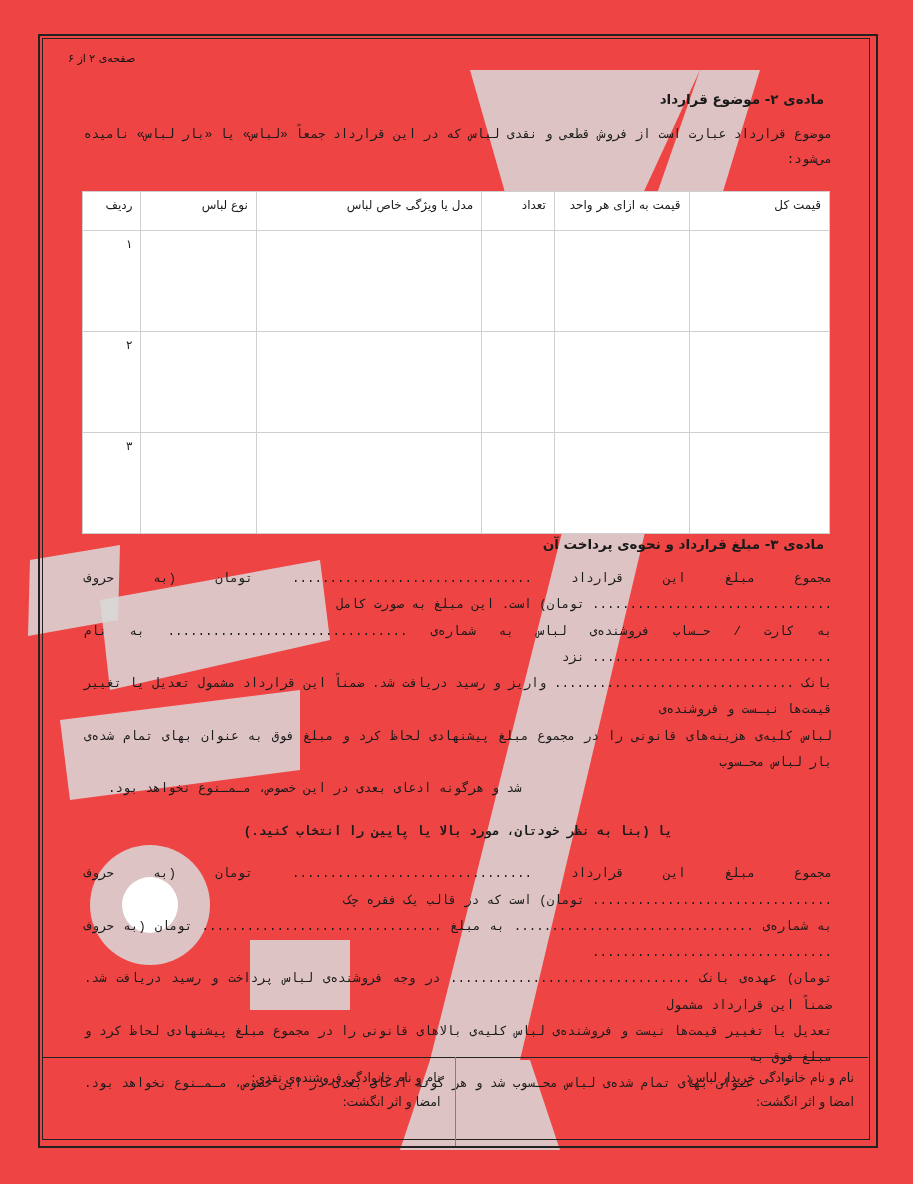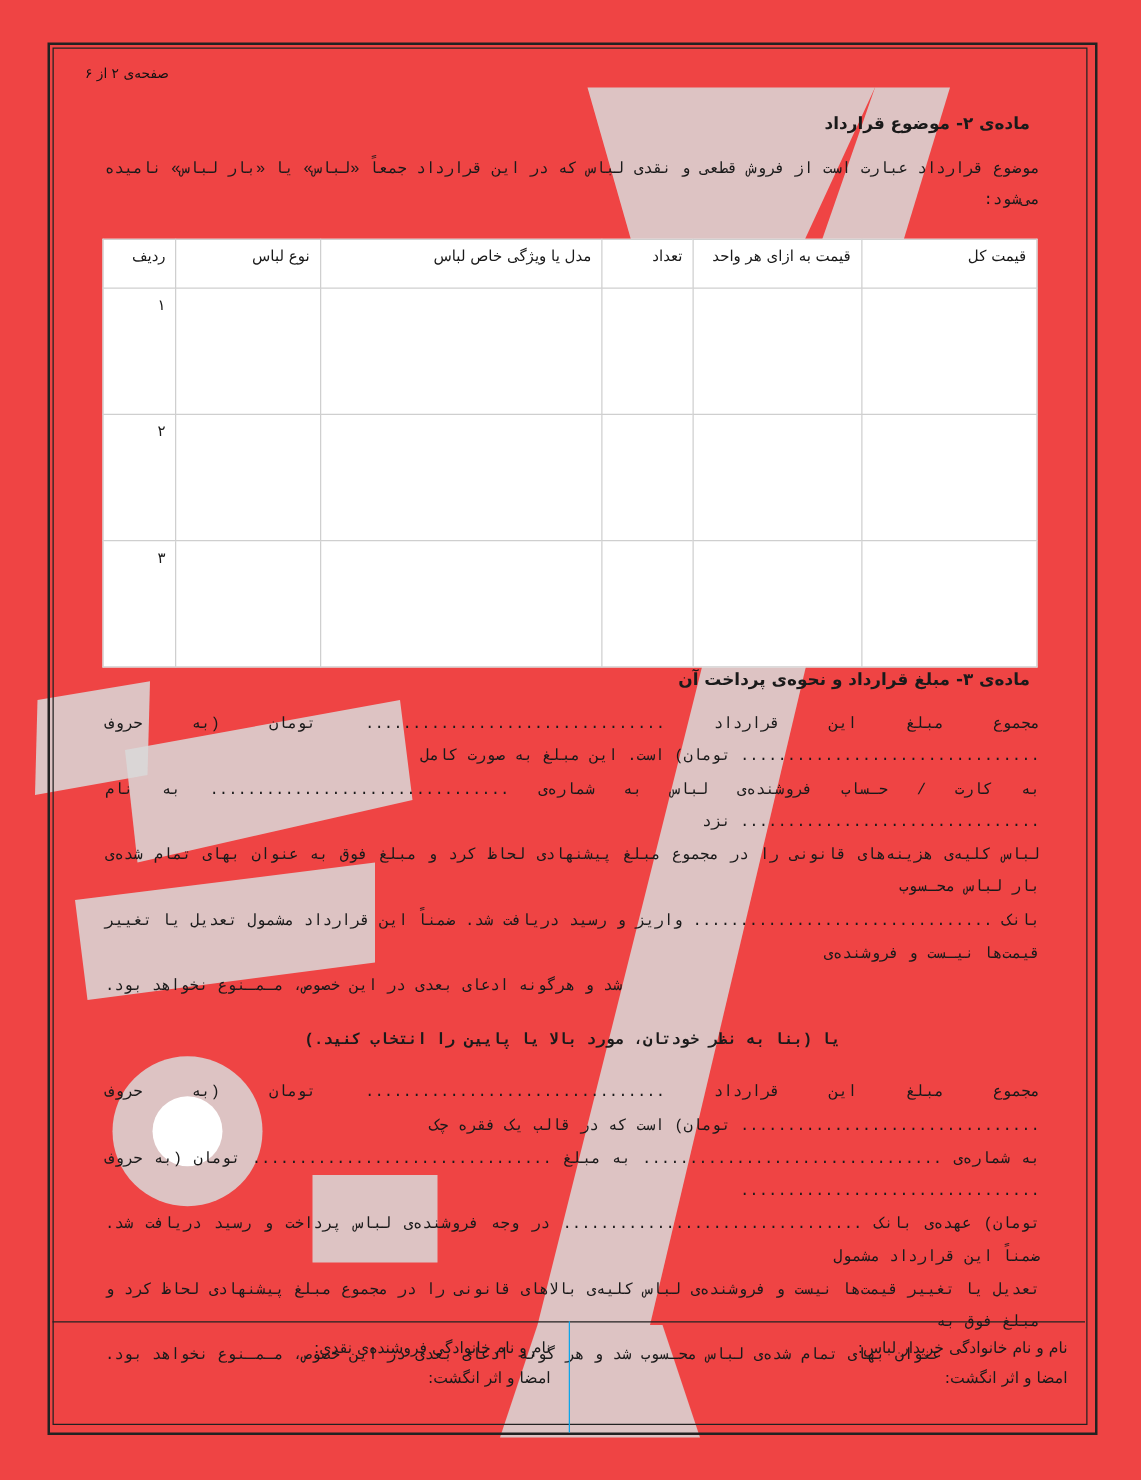--- a/index.html
+++ b/index.html
@@ -227,23 +227,23 @@
           <td class="idx">۳</td>
         </tr>
       </tbody>
     </table>
 
     <div class="section-title" style="margin-top:2px;">ماده‌ی ۳- مبلغ قرارداد و نحوه‌ی پرداخت آن</div>
 
     <div class="para" style="margin-top:14px;line-height:2.1;">
       <span class="sign-line">مجموع مبلغ این قرارداد ................................ تومان (به حروف ................................ تومان) است. این مبلغ به صورت کامل</span>
       <span class="sign-line">به کارت / حـساب فروشنده‌ی لباس به شماره‌ی ................................ به نام ................................ نزد</span>
+      <span class="sign-line">بانک ................................ واریز و رسید دریافت شد. ضمناً این قرارداد مشمول تعدیل یا تغییر قیمت‌ها نیـست و فروشنده‌ی</span>
       <span class="sign-line">لباس کلیه‌ی هزینه‌های قانونی را در مجموع مبلغ پیشنهادی لحاظ کرد و مبلغ فوق به عنوان بهای تمام شده‌ی بار لباس محـسوب</span>
-      <span class="sign-line">بانک ................................ واریز و رسید دریافت شد. ضمناً این قرارداد مشمول تعدیل یا تغییر قیمت‌ها نیـست و فروشنده‌ی</span>
-      <span class="sign-line" style="text-align:left;">شد و هرگونه ادعای بعدی در این خصوص، مـمـنوع نخواهد بود.</span>
+      <span class="sign-line" style="text-align:left;margin-left:24px;">شد و هرگونه ادعای بعدی در این خصوص، مـمـنوع نخواهد بود.</span>
     </div>
 
     <div class="para center" style="margin-top:18px;">یا (بنا به نظر خودتان، مورد بالا یا پایین را انتخاب کنید.)</div>
 
     <div class="para" style="margin-top:16px;line-height:2.1;">
       <span class="sign-line">مجموع مبلغ این قرارداد ................................ تومان (به حروف ................................ تومان) است که در قالب یک فقره چک</span>
       <span class="sign-line">به شماره‌ی ................................ به مبلغ ................................ تومان (به حروف ................................</span>
       <span class="sign-line">تومان) عهده‌ی بانک ................................ در وجه فروشنده‌ی لباس پرداخت و رسید دریافت شد. ضمناً این قرارداد مشمول</span>
       <span class="sign-line">تعدیل یا تغییر قیمت‌ها نیست و فروشنده‌ی لباس کلیه‌ی بالا‌های قانونی را در مجموع مبلغ پیشنهادی لحاظ کرد و مبلغ فوق به</span>
       <span class="sign-line" style="text-align:left;">عنوان بهای تمام شده‌ی لباس محـسوب شد و هر گونه ادعای بعدی در این خصوص، مـمـنوع نخواهد بود.</span>

